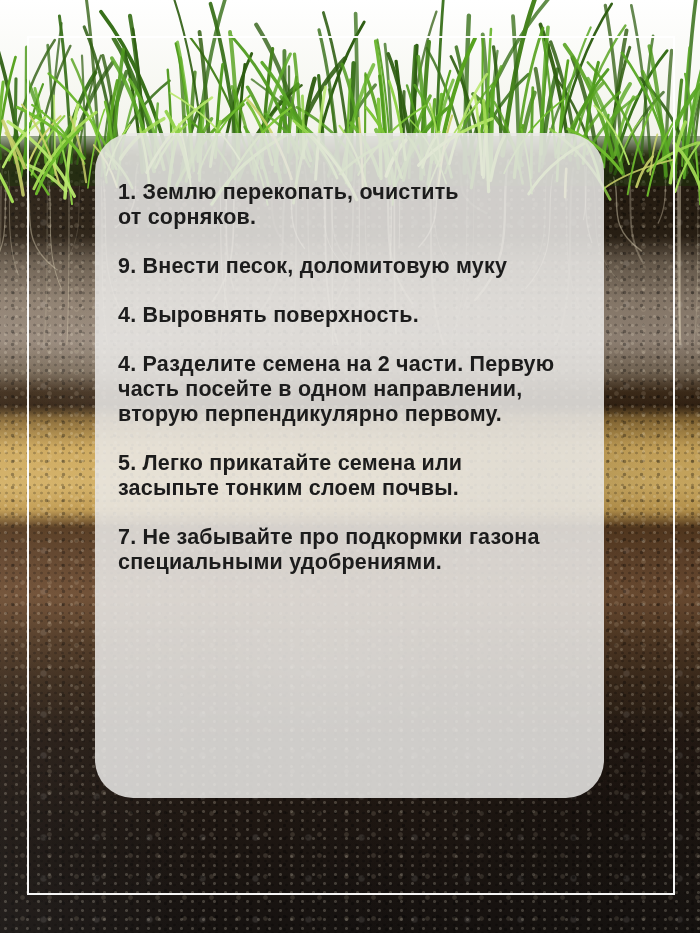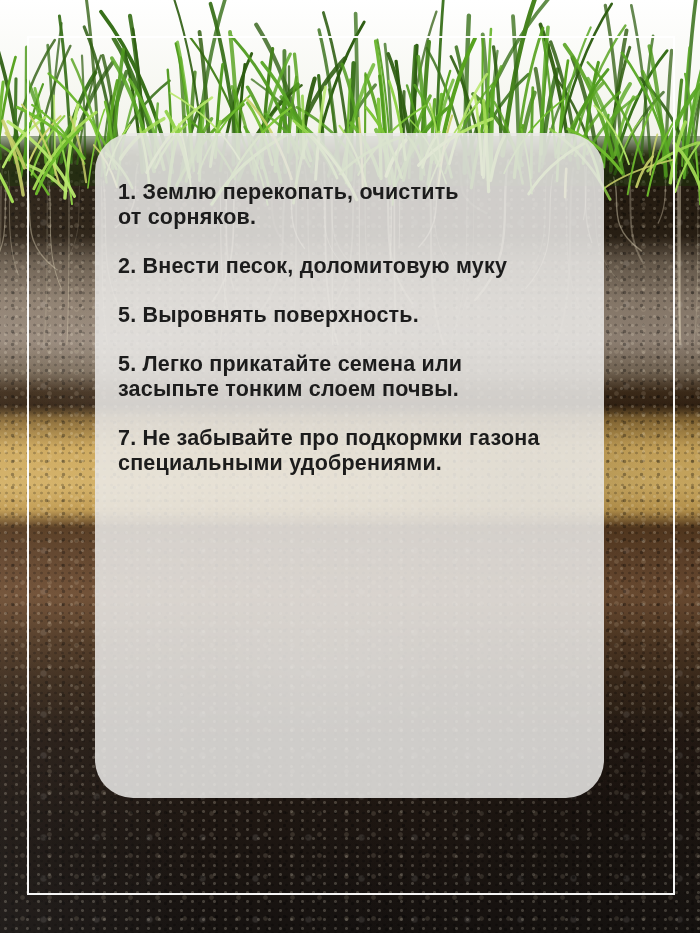--- a/index.html
+++ b/index.html
@@ -392,20 +392,23 @@
         <path d="M36.4 193.8 Q52.3 152.9 81.8 127.8" stroke="#6fbc2d" stroke-width="3.0" opacity="0.98"></path>
         <path d="M629.0 164.2 Q616.9 127.9 594.4 105.6" stroke="#b9e86d" stroke-width="1.9" opacity="0.94"></path>
         <path d="M422.5 167.5 Q428.4 145.5 439.3 132.0" stroke="#a4dc55" stroke-width="2.6" opacity="0.98"></path>
         <path d="M531.9 193.5 Q528.2 153.7 521.4 129.2" stroke="#6fbc2d" stroke-width="1.8" opacity="0.95"></path>
       </g>
     </svg>
   <div class="frame" style="border-color: rgb(255, 255, 255);"></div>
   <div class="card" style="background: rgba(233, 232, 230, 0.87); color: rgb(28, 28, 28);">
     <p class="step">1. Землю перекопать, очистить
 от сорняков.</p>
-    <p class="step">2. Внести песок, доломитовую муку</p>
-    <p class="step">5. Выровнять поверхность.</p>
+    <p class="step">9. Внести песок, доломитовую муку</p>
+    <p class="step">4. Выровнять поверхность.</p>
+    <p class="step">4. Разделите семена на 2 части. Первую
+часть посейте в одном направлении,
+вторую перпендикулярно первому.</p>
     <p class="step">5. Легко прикатайте семена или
 засыпьте тонким слоем почвы.</p>
     <p class="step">7. Не забывайте про подкормки газона
 специальными удобрениями.</p>
   </div>
 </div>
 
 </body></html>

